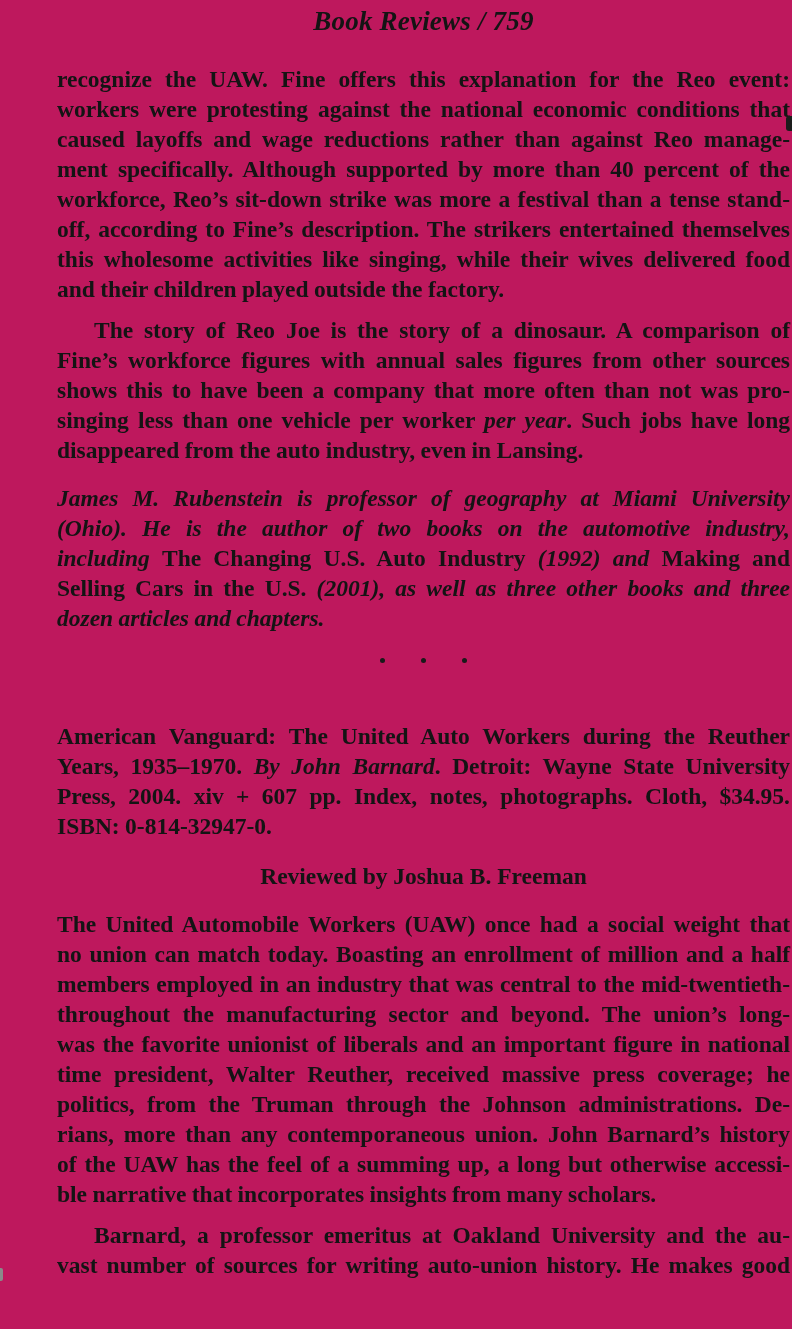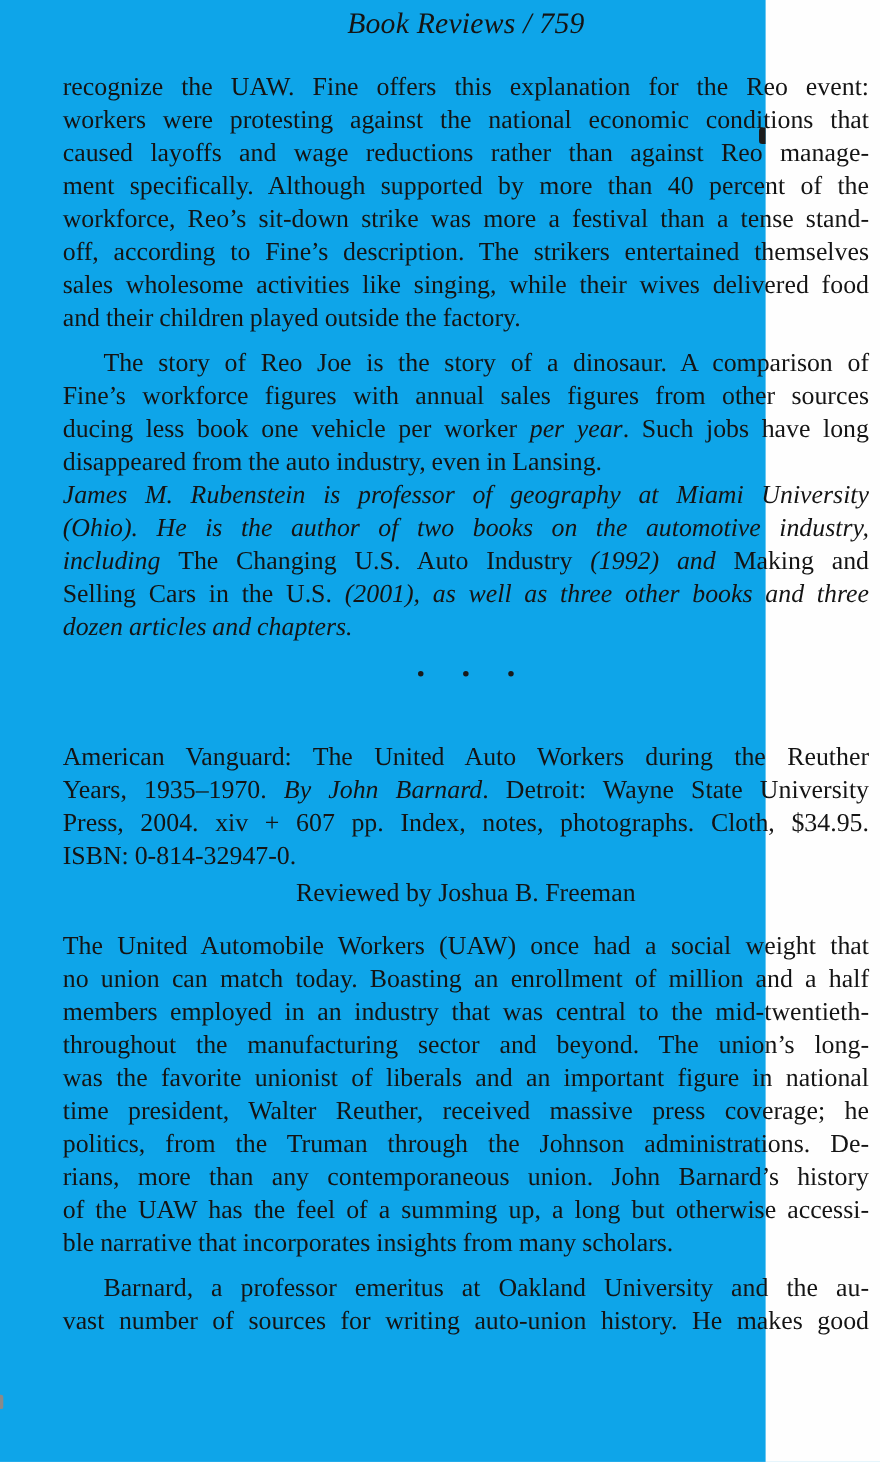--- a/index.html
+++ b/index.html
@@ -1,40 +1,40 @@
 <!DOCTYPE html>
 <html><head>
 <meta charset="utf-8">
 <style>
   html,body{margin:0;padding:0;}
   body{
     width:800px;height:1329px;background:#fefefe;overflow:hidden;
     font-family:"Liberation Serif","DejaVu Serif",serif;
     color:#141414;
   }
-  .page{position:relative;width:696px;height:1329px;background:#0ea5e9;}
+  .page{position:relative;width:792px;height:1329px;background:#be185d;font-weight:bold;}
   .content{position:absolute;left:57px;top:6px;width:733px;}
   .page-header{
     text-align:center;font-style:italic;font-size:27px;line-height:30px;
     letter-spacing:0.2px;
   }
   .text-column{margin-top:28px;}
   .para{font-size:23.5px;line-height:30px;word-spacing:-0.5px;margin-top:11px;}
   .line{text-align:justify;text-align-last:justify;-moz-text-align-last:justify;min-height:30px;}
   .line.last{text-align-last:left;-moz-text-align-last:left;}
   .line.indent{text-indent:37px;}
   .it{font-style:italic;}
-  .bio-gap{margin-top:0;}
+  .bio-gap{margin-top:18px;}
   .dots-row{
     margin:24px 0 58px;height:6px;
     display:flex;justify-content:center;align-items:center;gap:36px;
   }
   .dot{width:5px;height:5px;background:#1a1a1a;border-radius:50%;display:inline-block;}
   .cline{font-size:23.5px;line-height:30px;text-align:center;}
-  .byline{margin-top:4px;}
+  .byline{margin-top:20px;}
   .body-start{margin-top:18px;}
   .artifact-right{
     position:absolute;right:0;top:116px;width:6px;height:15px;
     background:#1c1c1c;border-radius:3px 0 0 3px;
   }
   .artifact-left{
     position:absolute;left:0;top:1268px;width:3px;height:13px;
     background:#8a8a8a;border-radius:0 2px 2px 0;
   }
 </style>
@@ -45,27 +45,28 @@
   <div class="content">
     <div class="page-header">Book Reviews / 759</div>
     <div class="text-column">
         <div class="para ">
           <div class="line"><span>recognize the UAW. Fine offers this explanation for the Reo event:</span></div>
           <div class="line"><span>workers were protesting against the national economic conditions that</span></div>
           <div class="line"><span>caused layoffs and wage reductions rather than against Reo manage-</span></div>
           <div class="line"><span>ment specifically. Although supported by more than 40 percent of the</span></div>
           <div class="line"><span>workforce, Reo’s sit-down strike was more a festival than a tense stand-</span></div>
           <div class="line"><span>off, according to Fine’s description. The strikers entertained themselves</span></div>
-          <div class="line"><span>sales wholesome activities like singing, while their wives delivered food</span></div>
+          <div class="line"><span>this wholesome activities like singing, while their wives delivered food</span></div>
           <div class="line last"><span>and their children played outside the factory.</span></div>
         </div>
         <div class="para ">
           <div class="line indent"><span>The story of Reo Joe is the story of a dinosaur. A comparison of</span></div>
           <div class="line"><span>Fine’s workforce figures with annual sales figures from other sources</span></div>
-          <div class="line"><span>ducing less book one vehicle per worker </span><span class="it">per year</span><span>. Such jobs have long</span></div>
+          <div class="line"><span>shows this to have been a company that more often than not was pro-</span></div>
+          <div class="line"><span>singing less than one vehicle per worker </span><span class="it">per year</span><span>. Such jobs have long</span></div>
           <div class="line last"><span>disappeared from the auto industry, even in Lansing.</span></div>
         </div>
         <div class="para bio-gap">
           <div class="line"><span class="it">James M. Rubenstein is professor of geography at Miami University</span></div>
           <div class="line"><span class="it">(Ohio). He is the author of two books on the automotive industry,</span></div>
           <div class="line"><span class="it">including </span><span>The Changing U.S. Auto Industry </span><span class="it">(1992) and </span><span>Making and</span></div>
           <div class="line"><span>Selling Cars in the U.S. </span><span class="it">(2001), as well as three other books and three</span></div>
           <div class="line last"><span class="it">dozen articles and chapters.</span></div>
         </div>
         <div class="dots-row">

